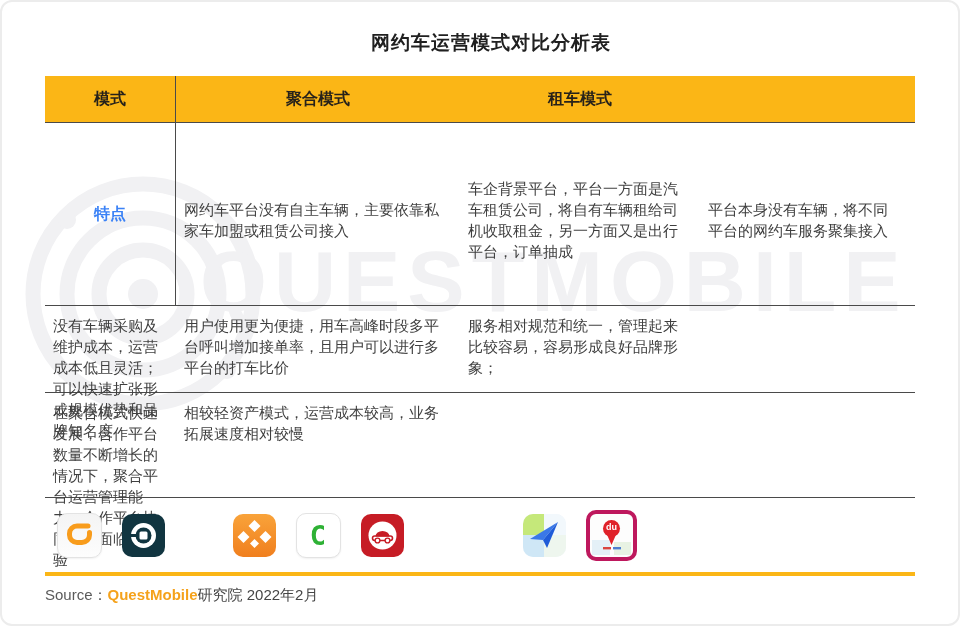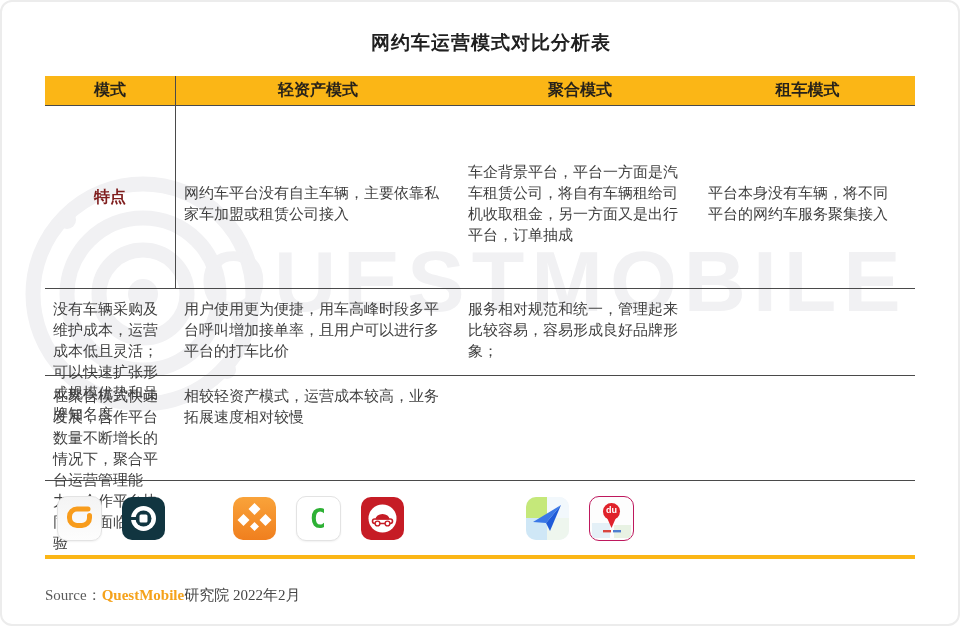--- a/index.html
+++ b/index.html
@@ -26,30 +26,30 @@
     font-size:19px;font-weight:bold;color:#202020;letter-spacing:1px;
   }
 
   .ctable{
     position:absolute;left:45px;top:76px;width:870px;
     border-bottom:4px solid #fbb616;
   }
   .trow{display:grid;grid-template-columns:131px 284px 240px 215px;}
   .trow.sep{border-top:1px solid #4a4a4a;}
 
-  .thead{height:29px;background:#fbb616;}
+  .thead{height:46px;background:#fbb616;}
   .thead .hcell{
     display:flex;align-items:center;justify-content:center;
     font-size:16px;font-weight:bold;color:#27221a;
   }
   .col1{border-right:1px solid #4a4a4a;}
 
   .rowlabel{
     display:flex;align-items:center;justify-content:center;
-    font-size:16px;font-weight:bold;color:#7f1d1d;
+    font-size:16px;font-weight:bold;color:#3b82f6;
   }
   .cell{
     font-size:15px;line-height:21px;color:#3f3f3f;
     padding:0 18px 0 8px;display:flex;
   }
   .r-feature{height:182px;}
   .r-feature .cell{align-items:center;margin-top:12px;}
   .r-adv{height:86px;}
   .r-adv .cell,.r-dis .cell{align-items:flex-start;padding-top:9px;}
   .r-dis{height:104px;}
@@ -61,26 +61,26 @@
         display:flex;align-items:center;justify-content:center;}
   .logo-light{background:linear-gradient(180deg,#f4f4f4,#fdfdfd);border:1px solid #e3e3e3;
               box-shadow:0 1px 2px rgba(0,0,0,0.06);}
   .logo-didi{ }
   .logo-uber{background:#113540;}
   .logo-t3{background:linear-gradient(180deg,#f9a33a,#f07f1e);}
   .logo-caocao{background:#ffffff;border:1px solid #e3e3e3;box-shadow:0 1px 2px rgba(0,0,0,0.06);}
   .caocao-c{font-size:27px;font-weight:bold;color:#2eb135;font-family:"DejaVu Sans Mono",monospace;line-height:1;}
   .logo-shouqi{background:#c61c25;}
   .logo-amap{overflow:hidden;background:#eef5fb;}
-  .logo-baidu{background:#fdfdfd;border:1px solid #be185d;overflow:hidden;}
+  .logo-baidu{background:#fdfdfd;border:4px solid #be185d;overflow:hidden;}
   .du-label{position:absolute;left:0;top:8px;width:100%;text-align:center;
             font-size:9px;font-weight:bold;color:#ffffff;}
 
   
-  .source{position:absolute;left:45px;top:586px;font-size:15px;color:#5a5a5a;font-family:Liberation Serif, serif;}
+  .source{position:absolute;left:45px;top:586px;font-size:15px;color:#5a5a5a;}
   .source .brand{color:#f5a21b;font-weight:bold;}
   .source .suffix{color:#464646;}
 </style>
 </head>
 <body>
 
 <div class="wm wm-logo">
   <svg width="260" height="250" viewBox="0 0 260 250">
     <g fill="none" stroke="#f1f1f3" stroke-width="15">
       <circle cx="128" cy="122" r="110"></circle>
@@ -94,21 +94,20 @@
 </div>
 <div class="wm wm-text">QUESTMOBILE</div>
 
 <div class="content">
   <div class="page-title">网约车运营模式对比分析表</div>
 
   <div class="ctable">
 
     <div class="trow thead">
       <div class="hcell col1">模式</div>
-      <div class="hcell">轻资产模式</div>
       <div class="hcell">聚合模式</div>
       <div class="hcell">租车模式</div>
     </div>
 
     <div class="trow sep r-feature">
       <div class="rowlabel col1">特点</div>
       <div class="cell">网约车平台没有自主车辆，主要依靠私家车加盟或租赁公司接入</div>
       <div class="cell">车企背景平台，平台一方面是汽车租赁公司，将自有车辆租给司机收取租金，另一方面又是出行平台，订单抽成</div>
       <div class="cell">平台本身没有车辆，将不同平台的网约车服务聚集接入</div>
     </div>

